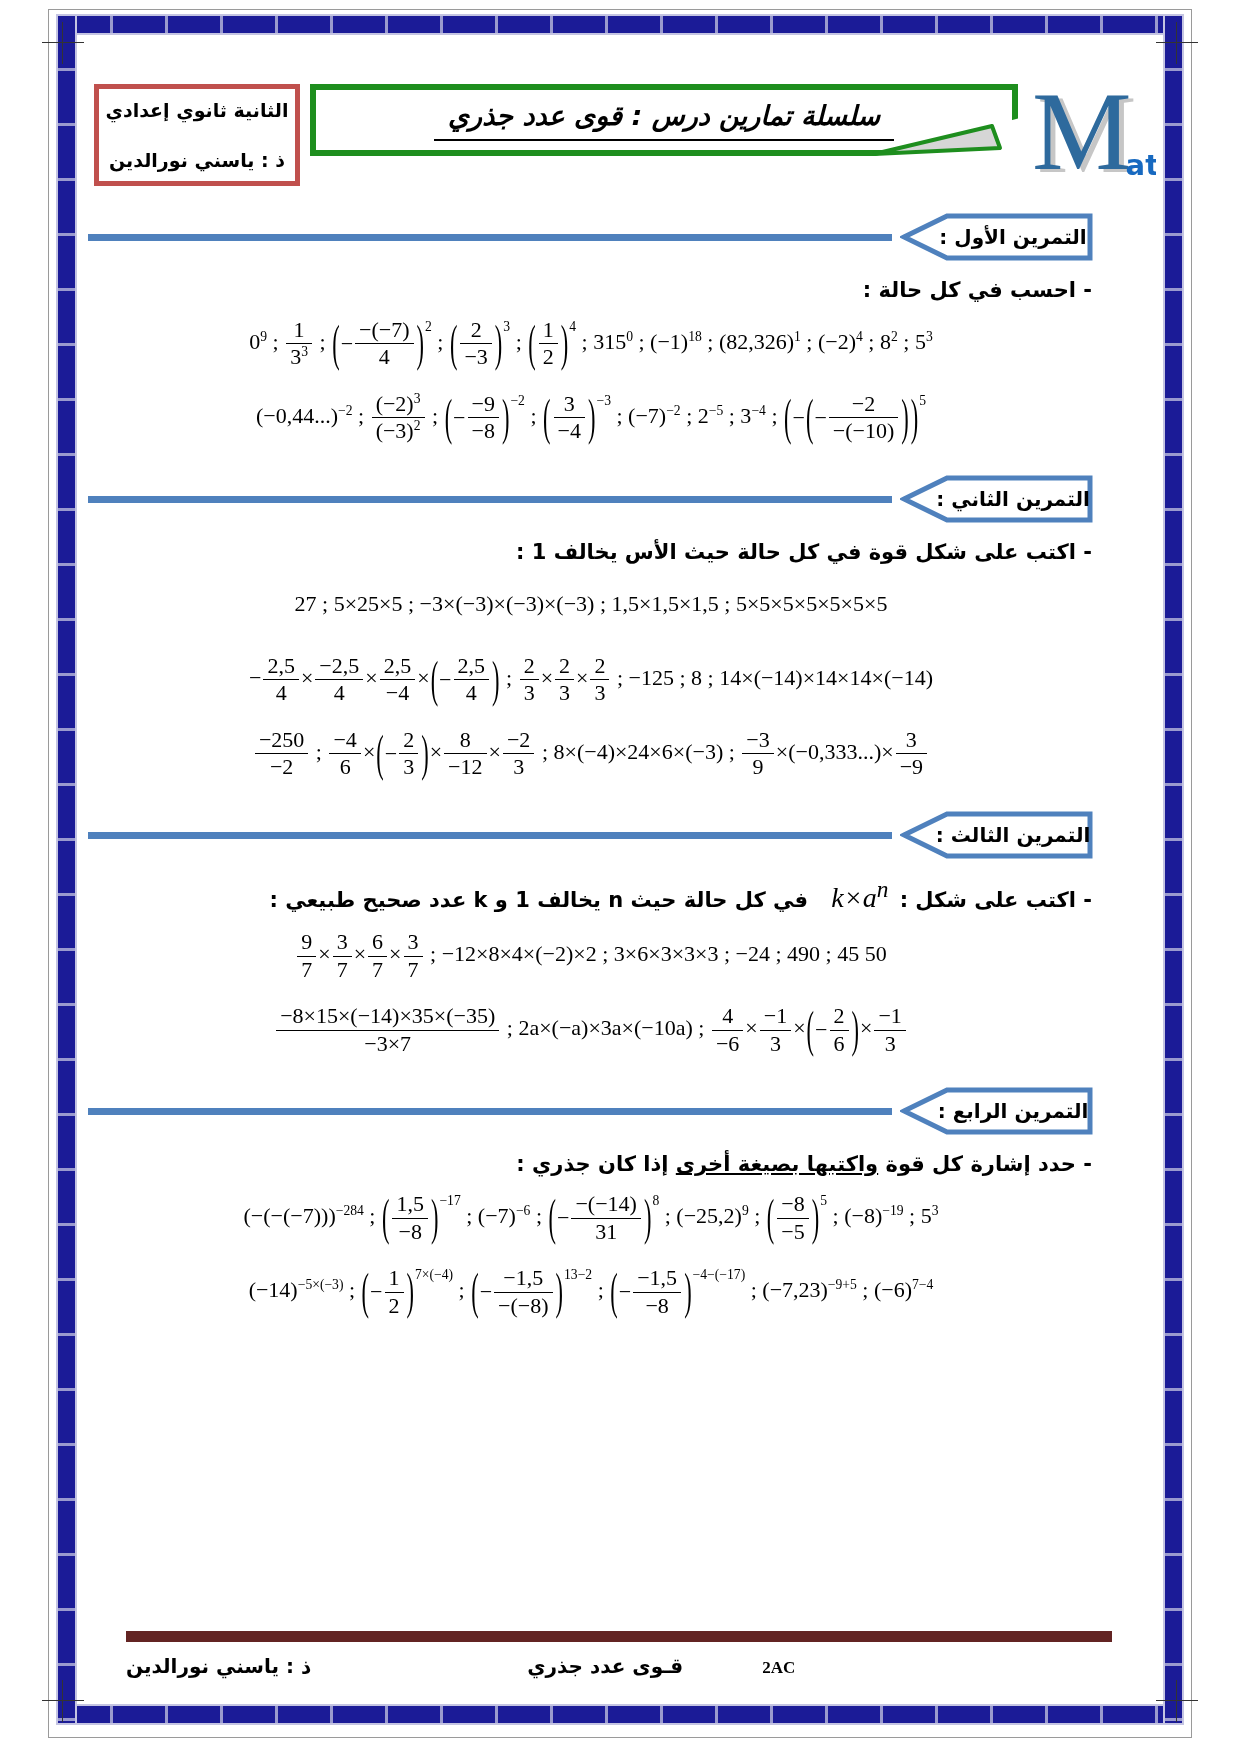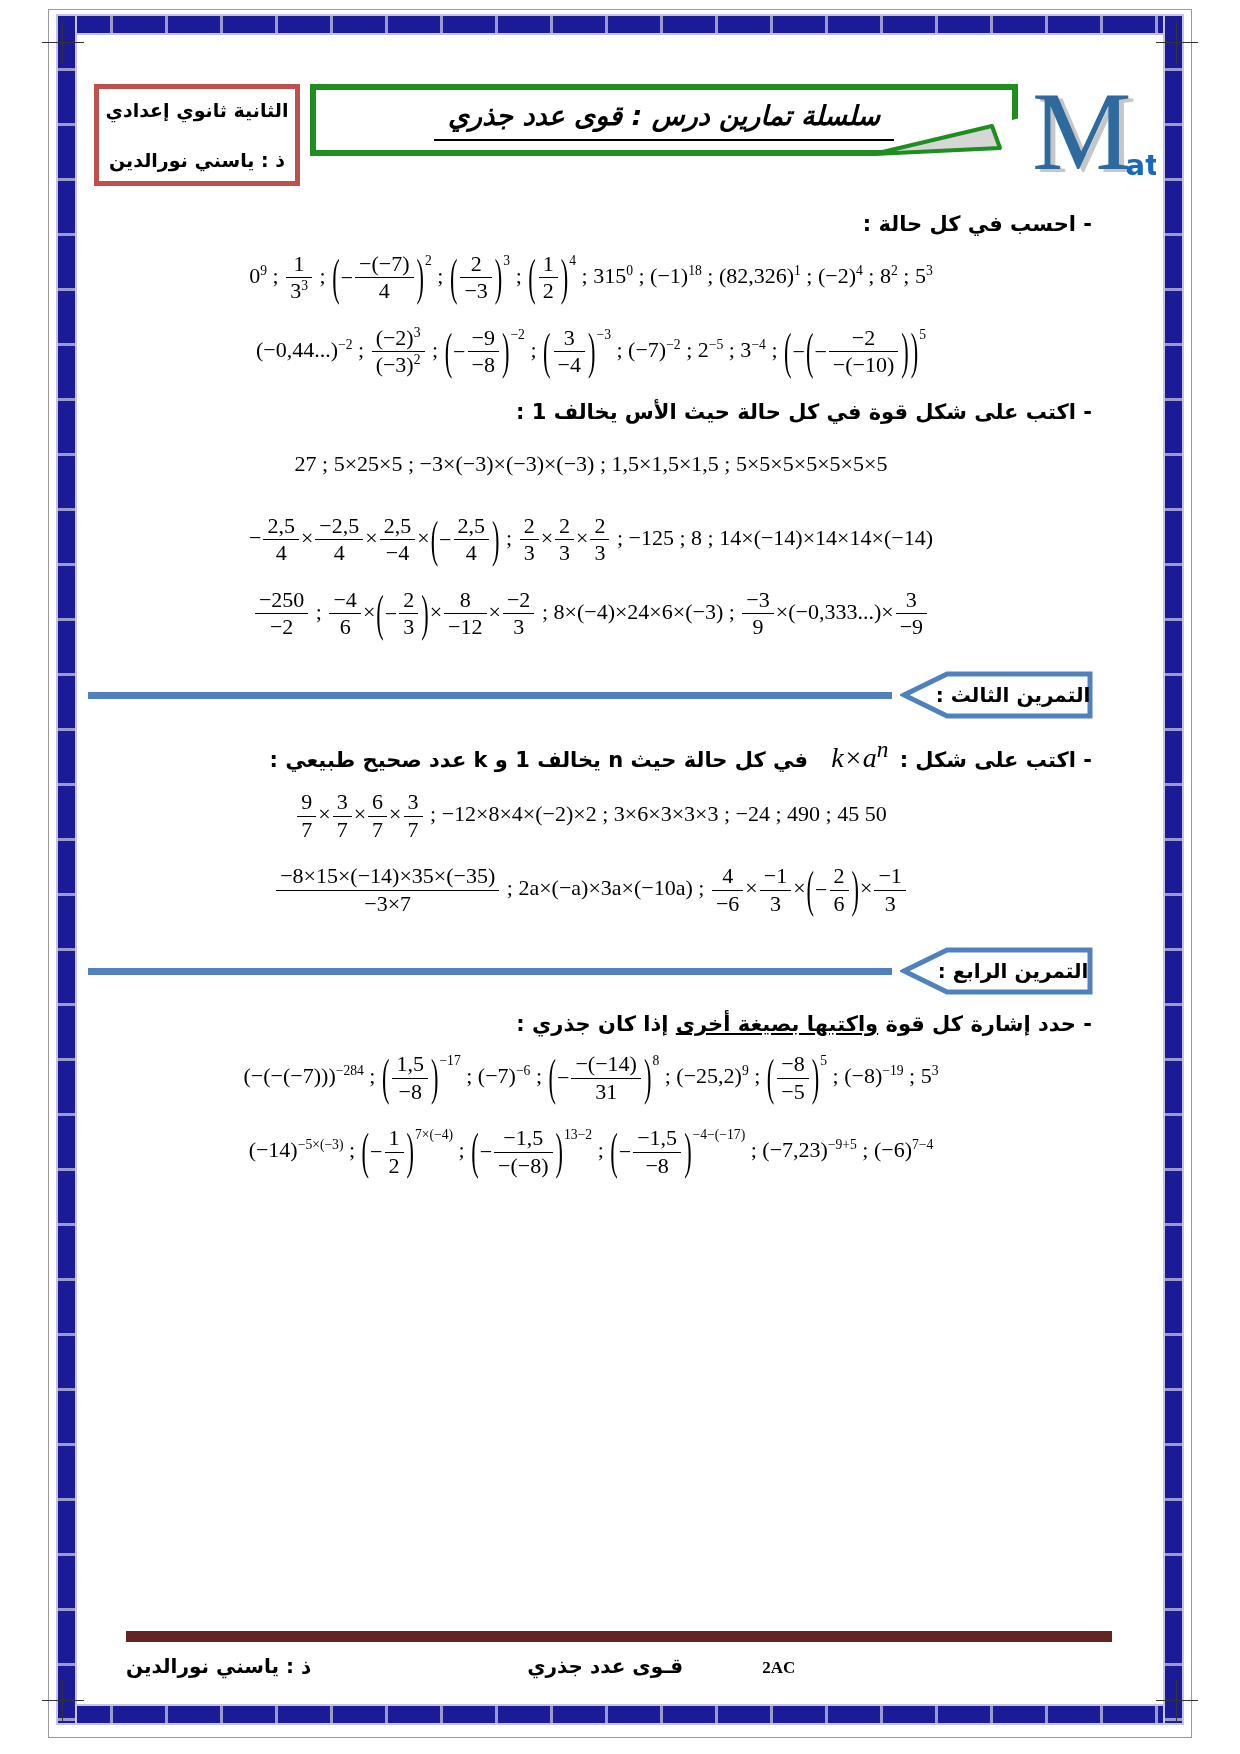--- a/index.html
+++ b/index.html
@@ -109,20 +109,29 @@
     </div>
     <div class="logo">
       <span class="logo-m">M</span>
       <span class="logo-ath">ath</span>
     </div>
   </div>
 
   <div class="main">
 
     <section>
+      <div class="ex-head">
+        <div class="ex-rule"></div>
+        <div class="ex-banner">
+          <svg viewBox="0 0 194 50">
+            <polygon points="4,25 47,4 190,4 190,46 47,46" fill="#ffffff" stroke="#4f81bd" stroke-width="5"></polygon>
+          </svg>
+          <span class="ex-title">التمرين الأول :</span>
+        </div>
+      </div>
       <p class="instr">- احسب في كل حالة :</p>
       <div class="math-line">0<sup>9</sup> ; <span class="frac">
             <span class="num">1</span>
             <span class="den">3<sup>3</sup></span>
           </span> ; <span class="big">
             <span class="bp">(</span>
             <span class="big-in">−<span class="frac">
                 <span class="num">−(−7)</span>
                 <span class="den">4</span>
               </span></span>
@@ -173,20 +182,29 @@
                     <span class="num">−2</span>
                     <span class="den">−(−10)</span>
                   </span></span>
                 <span class="bp">)</span>
               </span></span>
             <span class="bp">)</span>
           </span><sup class="after-big">5</sup></div>
     </section>
 
     <section>
+      <div class="ex-head">
+        <div class="ex-rule"></div>
+        <div class="ex-banner">
+          <svg viewBox="0 0 194 50">
+            <polygon points="4,25 47,4 190,4 190,46 47,46" fill="#ffffff" stroke="#4f81bd" stroke-width="5"></polygon>
+          </svg>
+          <span class="ex-title">التمرين الثاني :</span>
+        </div>
+      </div>
       <p class="instr">- اكتب على شكل قوة في كل حالة حيث الأس يخالف 1 :</p>
       <div class="math-line">27 ;  5×25×5  ;  −3×(−3)×(−3)×(−3)  ;  1,5×1,5×1,5  ;  5×5×5×5×5×5×5</div>
       <div class="math-line">−<span class="frac">
             <span class="num">2,5</span>
             <span class="den">4</span>
           </span>×<span class="frac">
             <span class="num">−2,5</span>
             <span class="den">4</span>
           </span>×<span class="frac">
             <span class="num">2,5</span>

